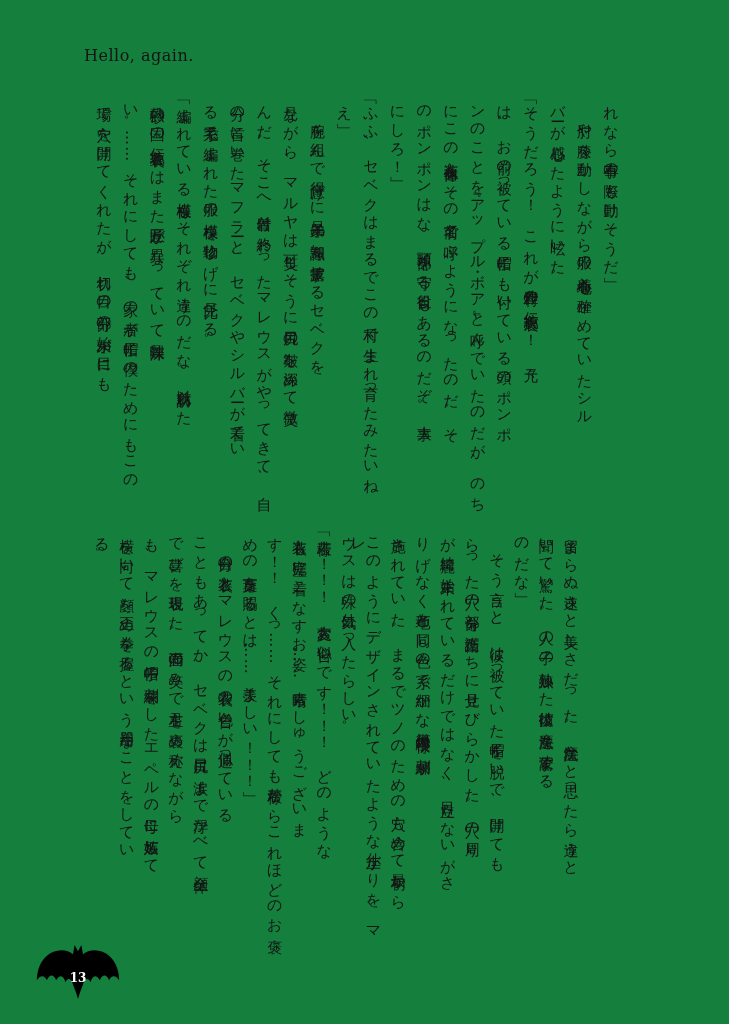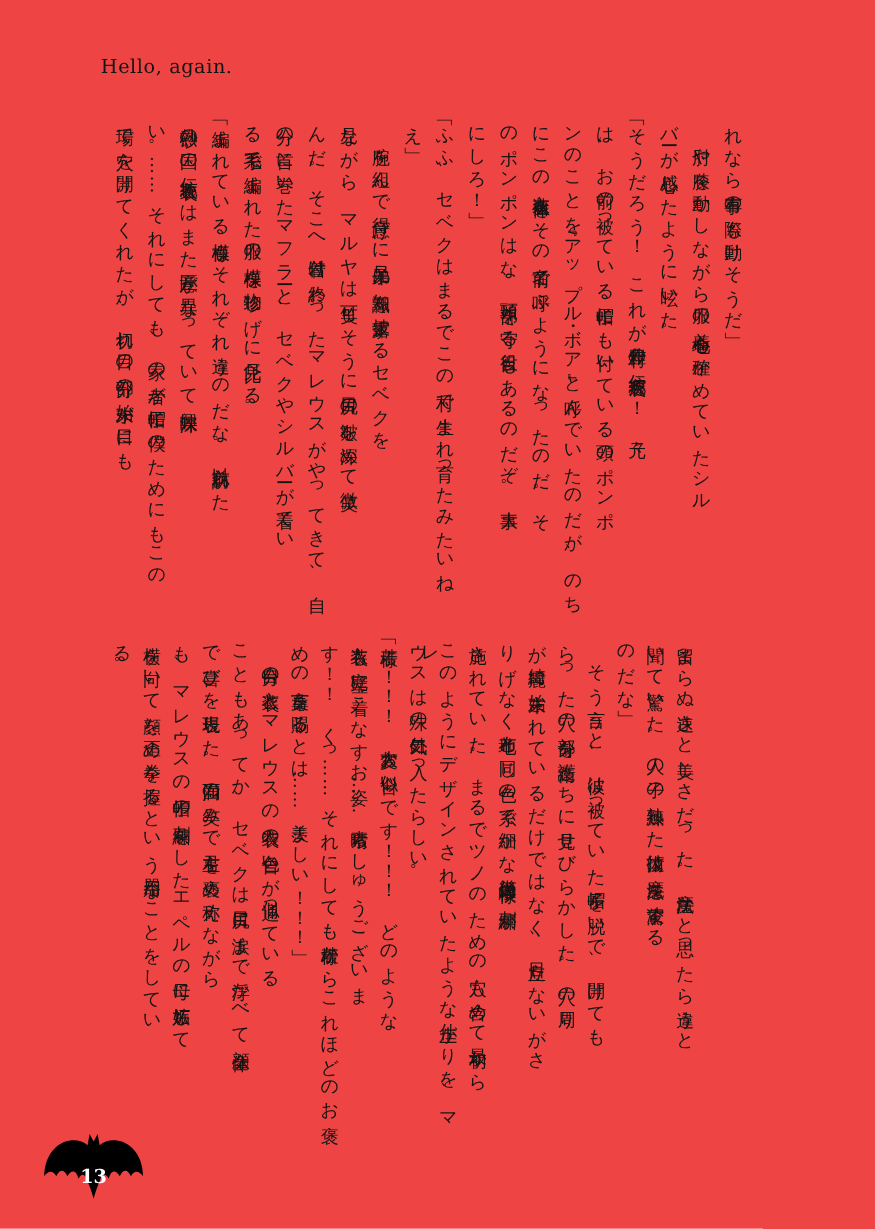--- a/index.html
+++ b/index.html
@@ -4,21 +4,21 @@
 <style>
   html, body {
     margin: 0;
     padding: 0;
     background: #ffffff;
   }
   .page {
     position: relative;
     width: 729px;
     height: 1024px;
-    background: #ef4444;
+    background: #15803d;
     font-family: "DejaVu Serif", "Liberation Serif", serif;
     color: #141414;
     overflow: hidden;
   }
   .header {
     position: absolute;
     left: 84px;
     top: 46px;
     font-size: 16px;
     letter-spacing: 0.5px;
@@ -69,21 +69,21 @@
     height: 100%;
     display: block;
   }
   .pagenum {
     position: absolute;
     left: 0;
     right: 0;
     top: 27px;
     text-align: center;
     color: #ffffff;
-    font-size: 16px;
+    font-size: 12px;
     font-weight: bold;
     font-family: "DejaVu Serif", serif;
   }
 </style>
 </head>
 <body>
 
 <div class="page">
 
   <div class="header">Hello, again.</div>

